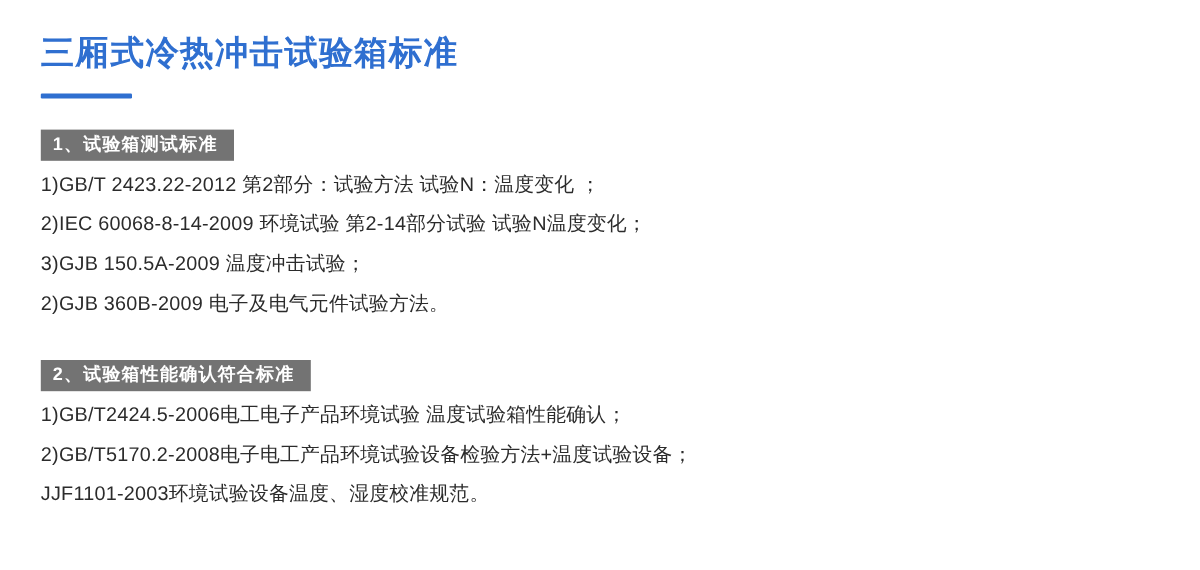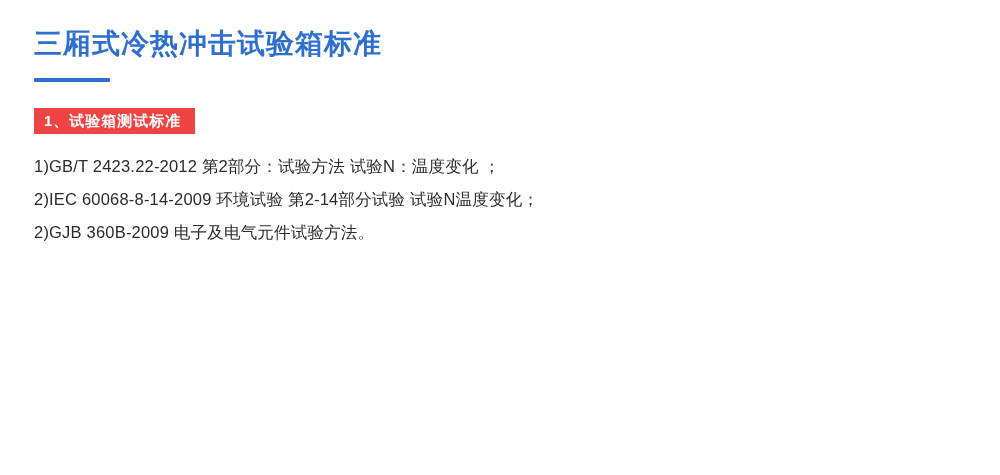--- a/index.html
+++ b/index.html
@@ -40,31 +40,31 @@
     border-radius: 1px;
   }
   .section {
     margin-top: 26px;
   }
   .section.second {
     margin-top: 30px;
   }
   .section-heading {
     display: inline-block;
-    background: #ef4444;
+    background: #737373;
     color: #ffffff;
     font-size: 15px;
     font-weight: bold;
     line-height: 26px;
     padding: 0 14px 0 10px;
     letter-spacing: 1px;
     white-space: nowrap;
   }
   .lines {
-    margin-top: 16px;
+    margin-top: 4px;
   }
   .line {
     font-size: 16.5px;
     line-height: 33px;
     color: #2b2b2b;
     white-space: nowrap;
     letter-spacing: 0.2px;
   }
 </style>
 </head>
@@ -75,20 +75,27 @@
   <div class="title-block">
     <h1 class="page-title">三厢式冷热冲击试验箱标准</h1>
     <div class="title-rule"></div>
   </div>
 
   <div class="section first">
     <div class="section-heading">1、试验箱测试标准</div>
     <div class="lines">
       <div class="line">1)GB/T 2423.22-2012 第2部分：试验方法 试验N：温度变化 ；</div>
       <div class="line">2)IEC 60068-8-14-2009 环境试验 第2-14部分试验 试验N温度变化；</div>
+      <div class="line">3)GJB 150.5A-2009 温度冲击试验；</div>
       <div class="line">2)GJB 360B-2009 电子及电气元件试验方法。</div>
     </div>
   </div>
 
   <div class="section second">
+    <div class="section-heading">2、试验箱性能确认符合标准</div>
+    <div class="lines">
+      <div class="line">1)GB/T2424.5-2006电工电子产品环境试验 温度试验箱性能确认；</div>
+      <div class="line">2)GB/T5170.2-2008电子电工产品环境试验设备检验方法+温度试验设备；</div>
+      <div class="line">JJF1101-2003环境试验设备温度、湿度校准规范。</div>
+    </div>
   </div>
 
 </div>
 
 </body></html>

